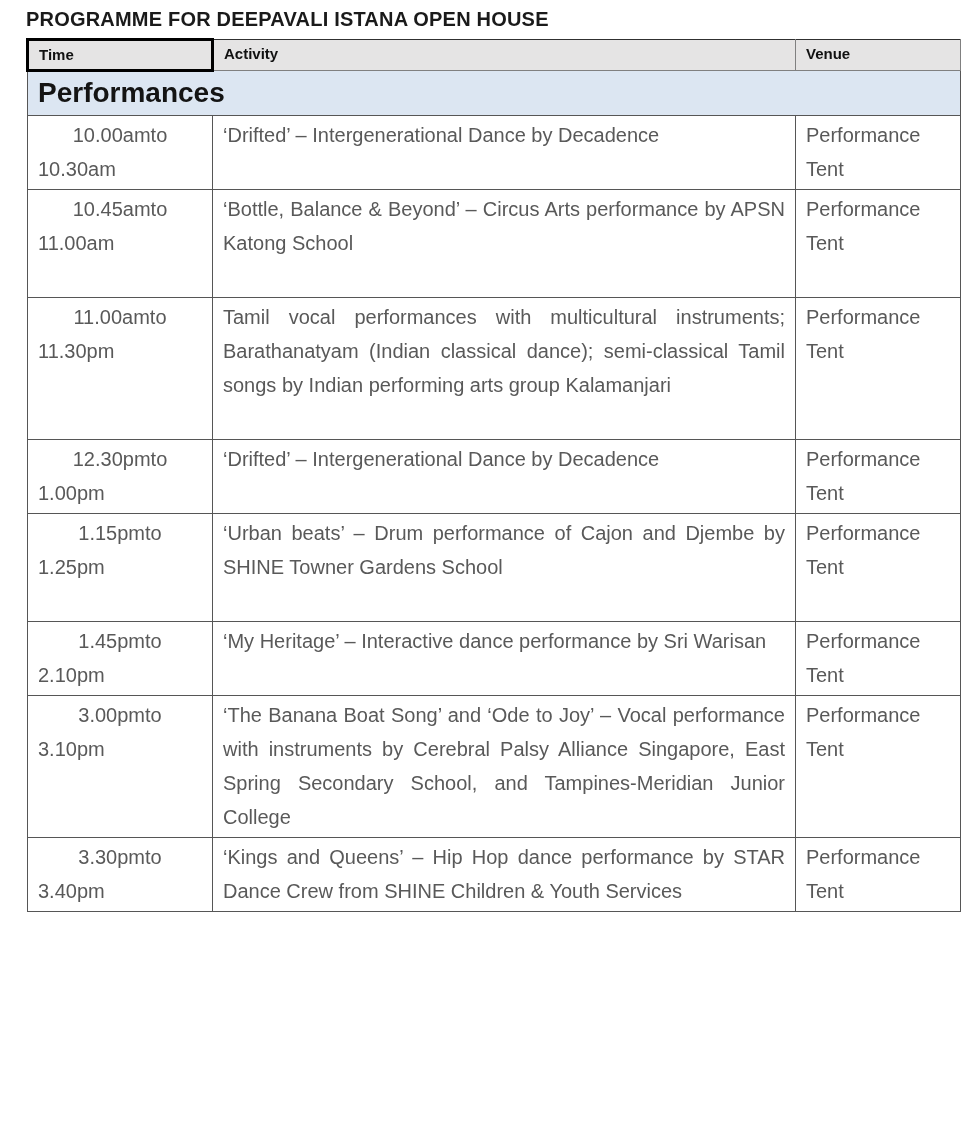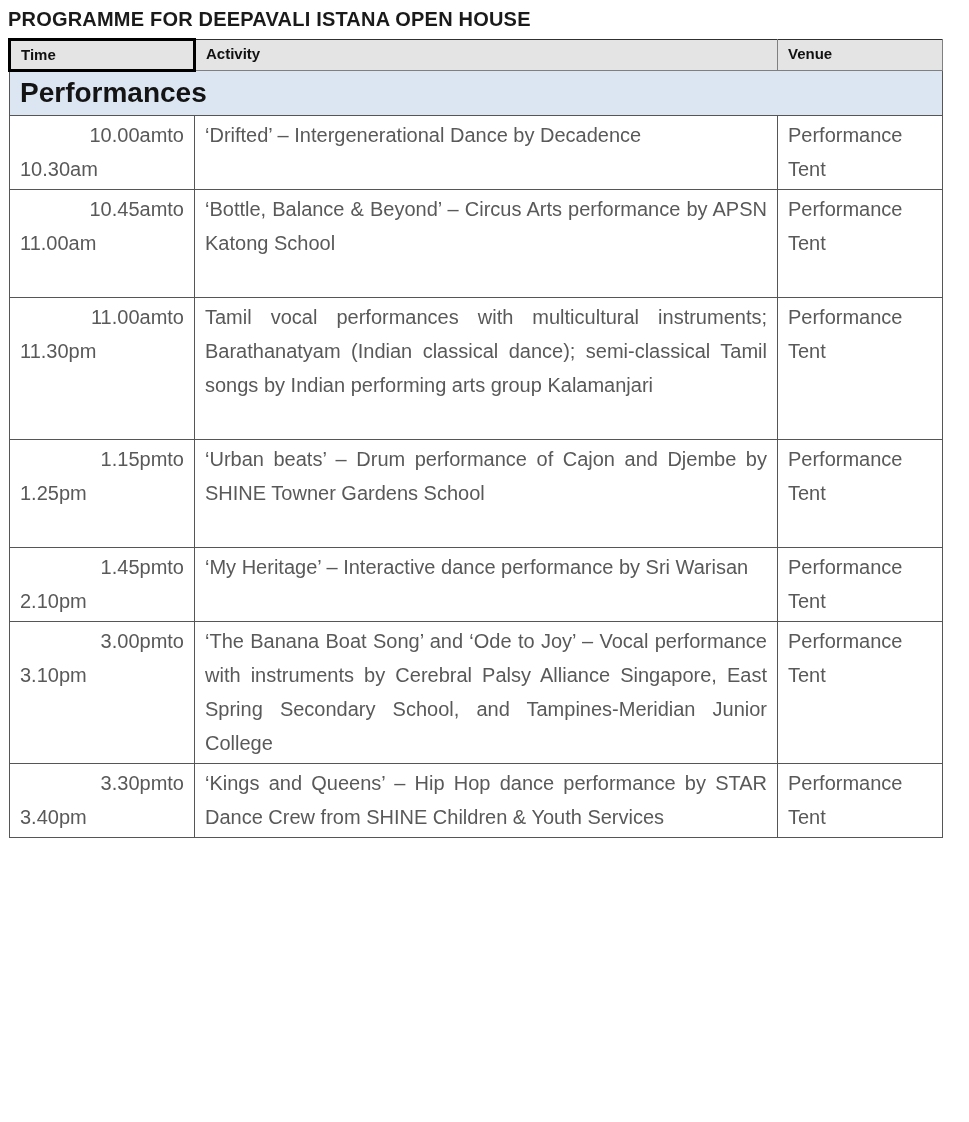--- a/index.html
+++ b/index.html
@@ -10,21 +10,21 @@
   body {
     width: 969px;
     height: 1122px;
     overflow: hidden;
     font-family: "Liberation Sans", "DejaVu Sans", sans-serif;
   }
   .page {
     box-sizing: border-box;
     width: 969px;
     height: 1122px;
-    padding: 6px 18px 0 8px;
+    padding: 6px 18px 0 26px;
     overflow: hidden;
   }
   .title {
     font-size: 20px;
     font-weight: 700;
     color: var(--title-text, #1a1a1a);
     letter-spacing: 0.2px;
     margin: 2px 0 7px 0;
     white-space: nowrap;
   }
@@ -74,21 +74,21 @@
   }
   tbody tr.tall td {
     padding-bottom: 37px;
   }
   td.col-activity {
     text-align: justify;
     margin-top: 8px;
   }
   .time-line1 {
     display: flex;
-    justify-content: flex-end;
+    justify-content: center;
   }
 </style>
 </head>
 <body>
 
 <div class="page">
   <div class="title">PROGRAMME FOR DEEPAVALI ISTANA OPEN HOUSE</div>
 
   <table class="programme">
     <colgroup>
@@ -133,20 +133,31 @@
           <td class="col-time">
             <div class="time-line1">
               <span>11.00am</span>
               <span>to</span>
             </div>
             <div class="time-line2">11.30pm</div>
           </td>
           <td class="col-activity">Tamil vocal performances with multicultural instruments; Barathanatyam (Indian classical dance); semi-classical Tamil songs by Indian performing arts group Kalamanjari</td>
           <td class="col-venue">Performance Tent</td>
         </tr>
+        <tr>
+          <td class="col-time">
+            <div class="time-line1">
+              <span>12.30pm</span>
+              <span>to</span>
+            </div>
+            <div class="time-line2">1.00pm</div>
+          </td>
+          <td class="col-activity">‘Drifted’ – Intergenerational Dance by Decadence</td>
+          <td class="col-venue">Performance Tent</td>
+        </tr>
         <tr class="tall">
           <td class="col-time">
             <div class="time-line1">
               <span>1.15pm</span>
               <span>to</span>
             </div>
             <div class="time-line2">1.25pm</div>
           </td>
           <td class="col-activity">‘Urban beats’ – Drum performance of Cajon and Djembe by SHINE Towner Gardens School</td>
           <td class="col-venue">Performance Tent</td>

